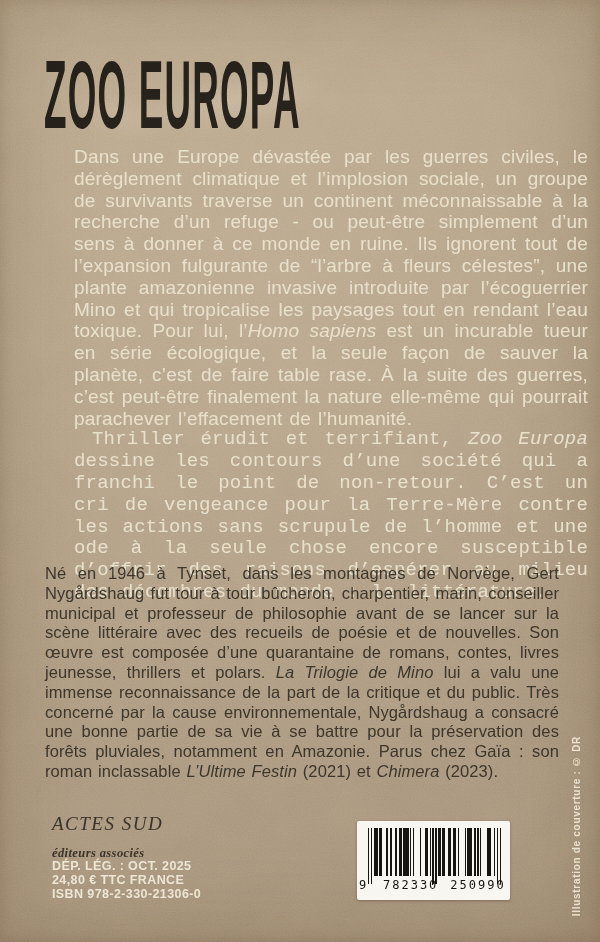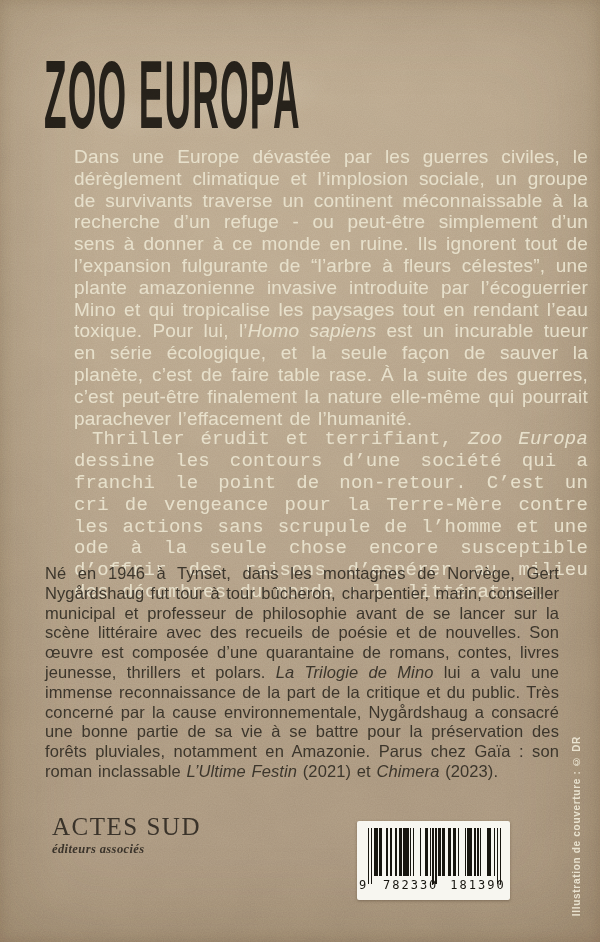--- a/index.html
+++ b/index.html
@@ -40,24 +40,24 @@
 
   .bio{
     position:absolute;left:45px;top:564px;width:514px;
     color:#3c362c;font-size:16.5px;line-height:19.8px;
     text-align:justify;letter-spacing:.1px;word-spacing:1px;
   }
   .bio p{margin:0;}
   .it{font-style:italic;}
 
   .pub{position:absolute;left:52px;top:814px;color:#3a332a;}
-  .pub-name{font-family:"Liberation Serif",serif;font-size:25px;
+  .pub-name{font-family:"Liberation Serif",serif;font-style:italic;font-size:19px;
     line-height:1.05;letter-spacing:1.5px;}
   .pub-tag{font-family:"Liberation Serif",serif;font-style:italic;font-weight:bold;
-    font-size:12.5px;letter-spacing:.4px;margin-top:2px;}
+    font-size:12.5px;letter-spacing:.4px;margin-top:12px;}
 
   .legal{position:absolute;left:52px;top:860px;color:#ece6d5;
     font-weight:bold;font-size:12.5px;line-height:13.8px;letter-spacing:.4px;}
 
   .barcode{position:absolute;left:357px;top:821px;width:153px;height:79px;
     background:#f7f6f0;border-radius:2px;box-shadow:0 1px 3px rgba(50,35,20,.35);}
   .bars{position:absolute;left:11px;top:7px;width:133px;height:57px;}
   .bar{position:absolute;top:0;width:1.45px;background:#17150f;}
   .bc-digit{position:absolute;font-family:"DejaVu Sans Mono",monospace;
     font-size:12px;color:#17150f;letter-spacing:2px;}
@@ -99,20 +99,25 @@
 
   <div class="bio">
     <p><span>Né en 1946 à Tynset, dans les montagnes de Norvège, Gert Nygårdshaug fut tour à tour bûcheron, charpentier, marin, conseiller municipal et professeur de philosophie avant de se lancer sur la scène littéraire avec des recueils de poésie et de nouvelles. Son œuvre est composée d’une quarantaine de romans, contes, livres jeunesse, thrillers et polars. </span><span class="it">La Trilogie de Mino</span><span> lui a valu une immense reconnaissance de la part de la critique et du public. Très concerné par la cause environnementale, Nygårdshaug a consacré une bonne partie de sa vie à se battre pour la préservation des forêts pluviales, notamment en Amazonie. Parus chez Gaïa : son roman inclassable </span><span class="it">L’Ultime Festin</span><span> (2021) et </span><span class="it">Chimera</span><span> (2023).</span></p>
   </div>
 
   <div class="pub">
     <div class="pub-name">ACTES SUD</div>
     <div class="pub-tag">éditeurs associés</div>
   </div>
 
+  <div class="legal">
+    <div>DÉP. LÉG. : OCT. 2025</div>
+    <div>24,80 € TTC FRANCE</div>
+    <div>ISBN 978-2-330-21306-0</div>
+  </div>
 
   <div class="barcode">
     <div class="bars">
         <div class="bar" style="left: 0px; height: 56px;"></div>
         <div class="bar" style="left: 2.8px; height: 56px;"></div>
         <div class="bar" style="left: 5.6px; height: 48px;"></div>
         <div class="bar" style="left: 7px; height: 48px;"></div>
         <div class="bar" style="left: 8.4px; height: 48px;"></div>
         <div class="bar" style="left: 11.2px; height: 48px;"></div>
         <div class="bar" style="left: 12.6px; height: 48px;"></div>
@@ -152,18 +157,18 @@
         <div class="bar" style="left: 112px; height: 48px;"></div>
         <div class="bar" style="left: 119px; height: 48px;"></div>
         <div class="bar" style="left: 120.4px; height: 48px;"></div>
         <div class="bar" style="left: 121.8px; height: 48px;"></div>
         <div class="bar" style="left: 126px; height: 48px;"></div>
         <div class="bar" style="left: 128.8px; height: 56px;"></div>
         <div class="bar" style="left: 131.6px; height: 56px;"></div>
       </div>
     <span class="bc-digit bc-first">9</span>
     <span class="bc-digit bc-left">782330</span>
-    <span class="bc-digit bc-right">181390</span>
+    <span class="bc-digit bc-right">250990</span>
   </div>
 
   <div class="credit">Illustration de couverture : © DR</div>
 
 </div>
 
 </body></html>

